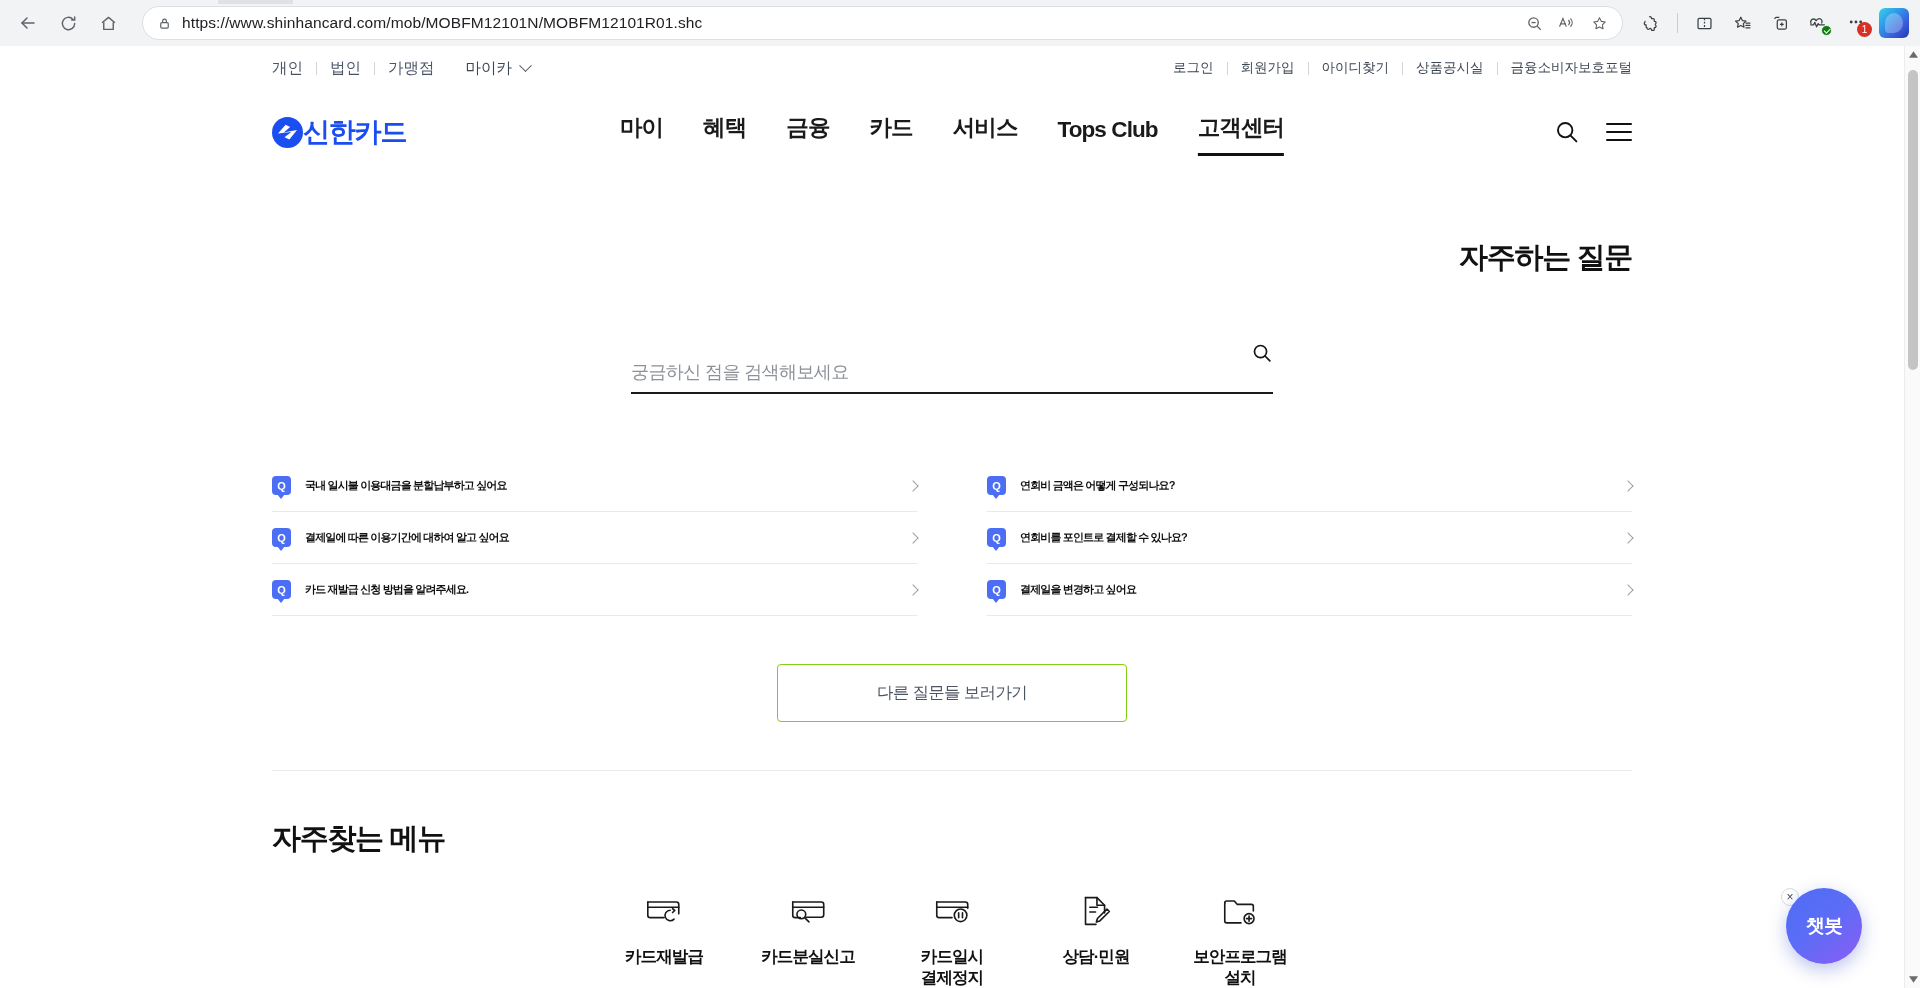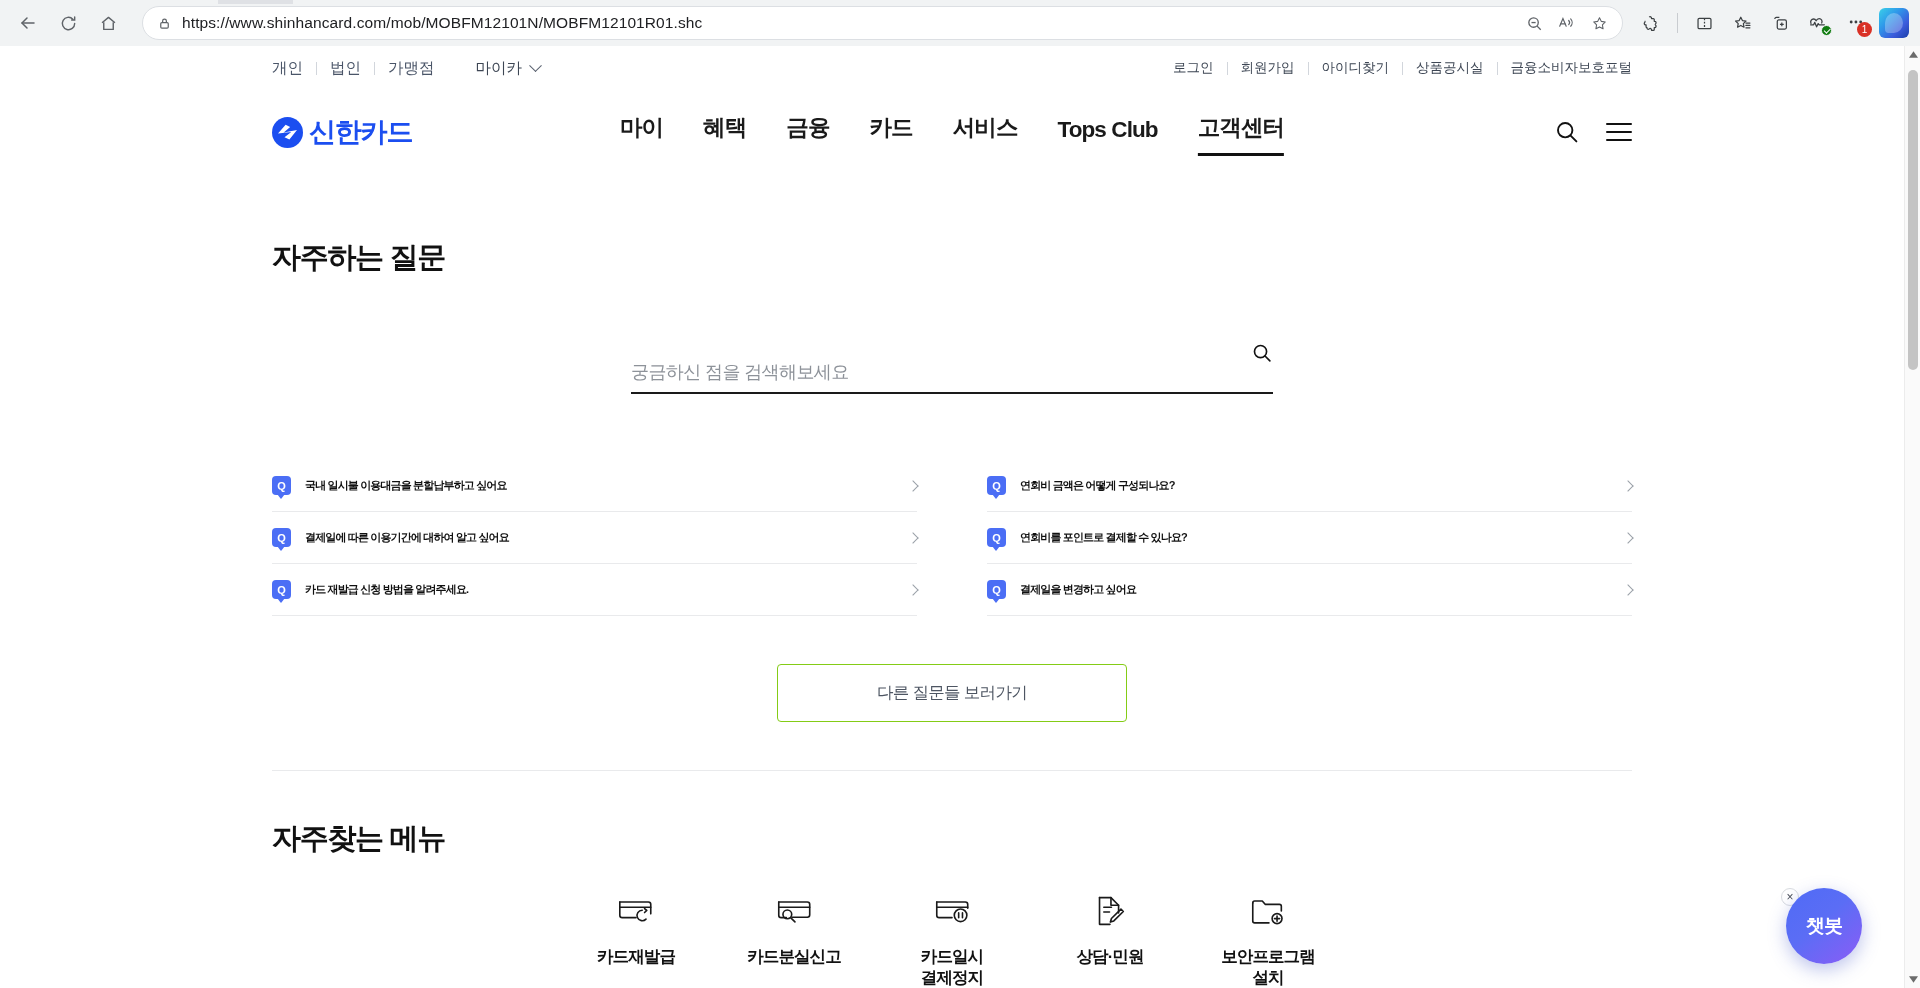--- a/index.html
+++ b/index.html
@@ -118,21 +118,21 @@
     font-size: 15.5px;
   }
   .util-left { display: flex; align-items: center; }
   .util-left .seg {
     color: #4a5568; padding: 0 13px; cursor: pointer; font-weight: 500;
   }
   .util-left .seg:first-child { padding-left: 0; }
   .vsep { width: 1px; height: 13px; background: #d2d6dc; }
   .mycar {
     display: flex; align-items: center; gap: 9px;
-    margin-left: 28px; color: #3d4654; font-weight: 500; cursor: pointer;
+    margin-left: 18px; color: #3d4654; font-weight: 500; cursor: pointer;
   }
   .chev-d {
     width: 9px; height: 9px;
     border-right: 1.6px solid #5a6270;
     border-bottom: 1.6px solid #5a6270;
     transform: rotate(45deg) translate(-2px,-2px);
   }
   .util-right {
     margin-left: auto;
     display: flex; align-items: center;
@@ -143,21 +143,21 @@
     cursor: pointer; font-weight: 500;
   }
   .util-right a:last-child { padding-right: 0; }
 
   
   .header {
     height: 84px;
     display: flex; align-items: center;
     position: relative;
   }
-  .logo { display: flex; align-items: center; gap: 6px; cursor: pointer; }
+  .logo { display: flex; align-items: center; gap: 0; cursor: pointer; }
   .logo-mark {
     width: 31px; height: 31px; border-radius: 50%;
     background: #1b4ef0; position: relative; overflow: hidden;
   }
   .logo-mark::before {
     content: ""; position: absolute;
     left: 6px; top: 6px; width: 19px; height: 19px;
     background: #fff;
     clip-path: polygon(0 58%, 40% 12%, 64% 24%, 30% 52%, 100% 40%, 60% 90%, 34% 78%, 70% 50%);
   }
@@ -188,20 +188,21 @@
   }
   .ic-btn { cursor: pointer; color: #111; display: flex; }
   .hamburger { display: flex; flex-direction: column; gap: 6px; cursor: pointer; }
   .hamburger span { display: block; width: 26px; height: 2px; background: #111; border-radius: 1px; }
 
   
   .section-title {
     font-size: 29px; font-weight: 700; color: #111;
     letter-spacing: -1.3px;
     margin-top: 64px;
+    text-align: right;
   }
   .searchwrap {
     width: 642px; margin: 44px auto 0;
     border-bottom: 2px solid #1a1a1a;
     display: flex; align-items: center;
     padding-bottom: 9px;
   }
   .searchwrap input {
     flex: 1 1 auto;
     border: 0; outline: 0;
@@ -273,21 +274,21 @@
   .divider { height: 1px; background: #e9eaec; margin-top: 48px; }
 
   
   .quick-title {
     font-size: 29px; font-weight: 700; color: #111;
     letter-spacing: -1.3px;
     margin-top: 48px;
   }
   .quick-grid {
     margin-top: 30px;
-    display: flex; justify-content: center; gap: 16px;
+    display: flex; justify-content: center; gap: 2px;
   }
   .quick-item {
     width: 142px;
     display: flex; flex-direction: column; align-items: center;
     cursor: pointer; text-align: center;
   }
   .quick-icon { height: 44px; display: flex; align-items: center; justify-content: center; color: #1a1a1a; }
   .quick-label {
     margin-top: 13px;
     font-size: 16.5px; font-weight: 700; color: #111;

